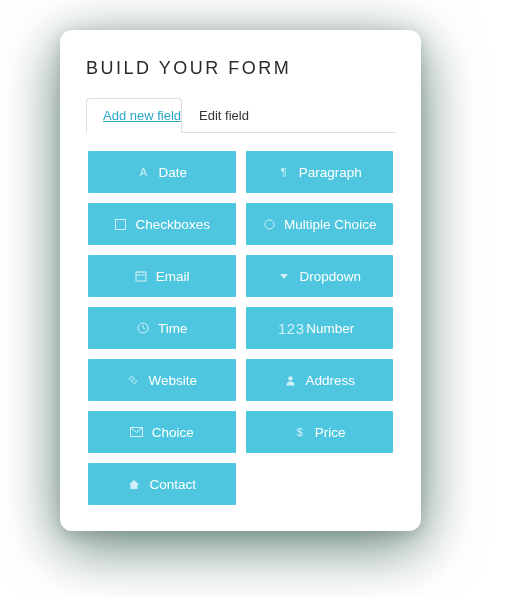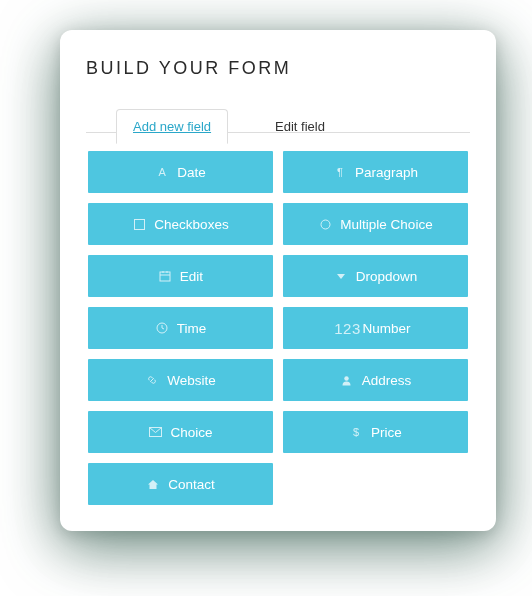--- a/index.html
+++ b/index.html
@@ -7,21 +7,21 @@
     width: 532px;
     height: 596px;
     font-family: -apple-system, BlinkMacSystemFont, "Segoe UI", Helvetica, Arial, sans-serif;
     background: transparent;
     position: relative;
   }
   .shadow-wrap {
     position: absolute;
     left: 60px;
     top: 30px;
-    width: 436px;
+    width: 361px;
     filter: drop-shadow(0 14px 30px rgba(0,60,40,0.55)) drop-shadow(0 4px 8px rgba(0,0,0,0.2));
   }
   .card {
     background: #fff;
     border-radius: 12px;
     padding: 28px 26px 26px 26px;
     width: 100%;
   }
   .title {
     font-size: 18px;
@@ -29,28 +29,27 @@
     letter-spacing: 2.5px;
     color: #2a2a2a;
     margin-bottom: 18px;
   }
   .tabs {
     display: flex;
     border-bottom: 1px solid #ddd;
     margin-bottom: 18px;
   }
   .tab {
-    padding: 9px 16px 9px 16px;
+    padding: 9px 0 9px 16px;
     font-size: 13px;
     cursor: pointer;
     color: #333;
     position: relative;
-    top: 12px;
+    top: 1px;
     border: 1px solid transparent;
-    margin-left: 30px;
   }
   .tab.active {
     border: 1px solid #ddd;
     border-bottom: 1px solid #fff;
     border-radius: 4px 4px 0 0;
     color: #2aa7c9;
     text-decoration: underline;
     background: #fff;
   }
   .grid {
@@ -128,21 +127,21 @@
 
       <button class="field-btn">
         <span class="ico">
           <svg width="12" height="12" viewBox="0 0 12 12">
               <rect x="1" y="2" width="10" height="9" fill="none" stroke="#fff" stroke-width="1"></rect>
               <line x1="1" y1="5" x2="11" y2="5" stroke="#fff" stroke-width="1"></line>
               <line x1="4" y1="1" x2="4" y2="3" stroke="#fff" stroke-width="1"></line>
               <line x1="8" y1="1" x2="8" y2="3" stroke="#fff" stroke-width="1"></line>
             </svg>
         </span>
-        <span class="lbl">Edit</span>
+        <span class="lbl">Email</span>
       </button>
 
       <button class="field-btn">
         <span class="ico">
           <svg width="10" height="10" viewBox="0 0 10 10">
               <polygon points="1,3 9,3 5,8" fill="#fff"></polygon>
             </svg>
         </span>
         <span class="lbl">Dropdown</span>
       </button>

